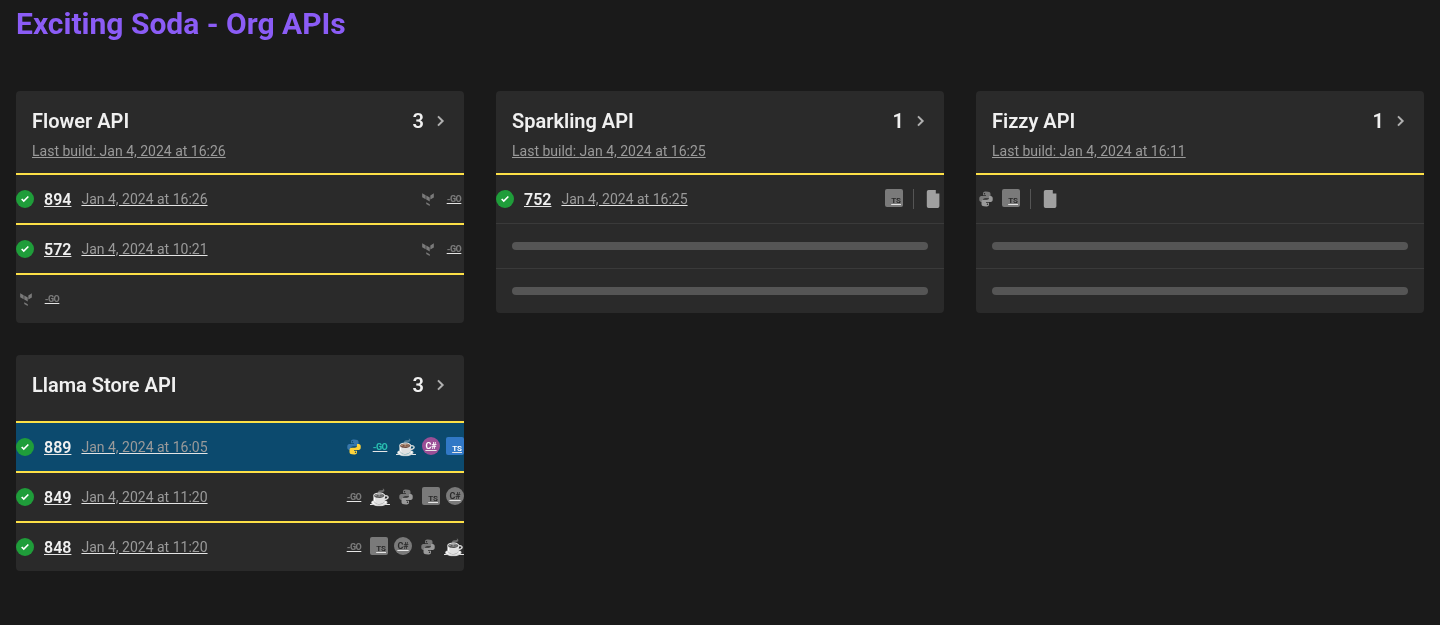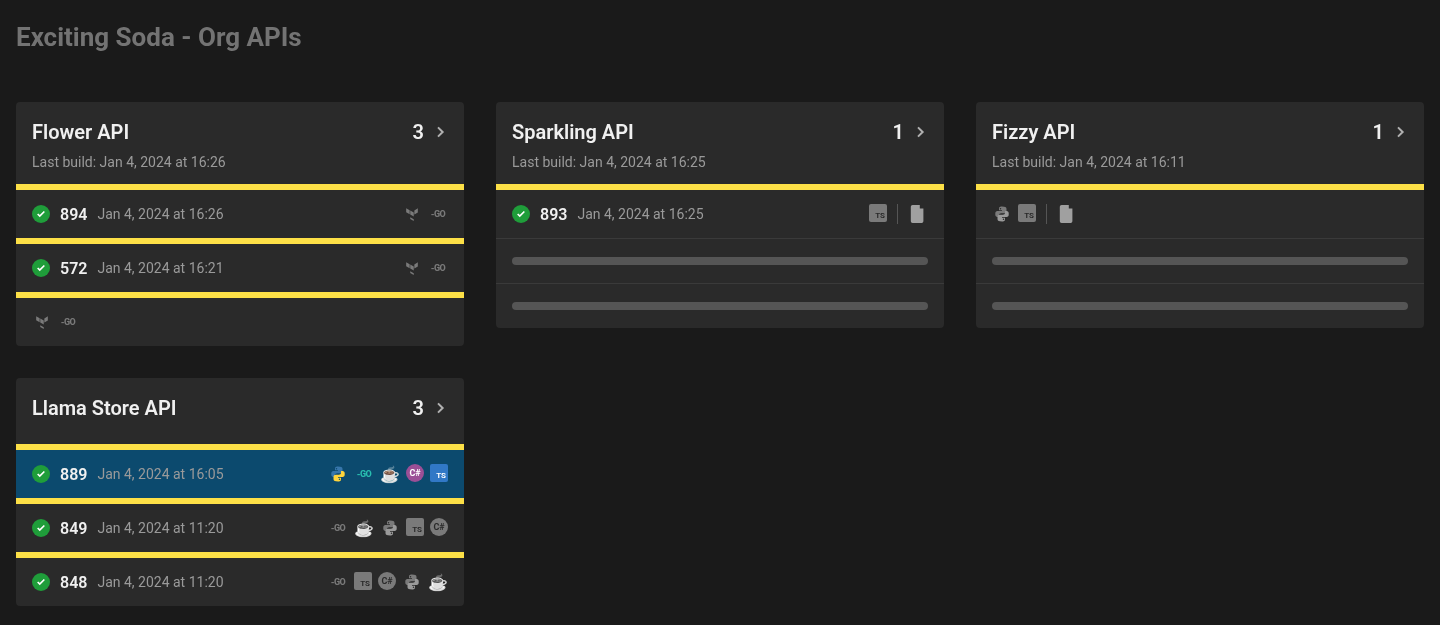--- a/index.html
+++ b/index.html
@@ -6,24 +6,24 @@
 body {
   background: #1a1a1a;
   color: #e5e5e5;
   font-family: -apple-system, BlinkMacSystemFont, 'Segoe UI', Roboto, sans-serif;
   width: 1440px;
   height: 625px;
   overflow: hidden;
   padding: 0 16px;
 }
 .page-title {
-  font-size: 26px;
+  font-size: 30px;
   font-weight: 700;
-  color: #737373;
-  padding: 22px 0 0 0;
+  color: #8b5cf6;
+  padding: 6px 0 0 0;
   margin-bottom: 50px;
 }
 .cards-grid {
   display: grid;
   grid-template-columns: repeat(3, 1fr);
   gap: 32px;
 }
 .card {
   background: #2a2a2a;
   border-radius: 4px;
@@ -57,27 +57,29 @@
 .chevron-icon {
   width: 16px;
   height: 16px;
   display: inline-flex;
   align-items: center;
 }
 .chevron-icon svg { stroke: #b0b0b0; }
 .card-subtitle {
   font-size: 14px;
   color: #9a9a9a;
+  text-decoration: underline;
 }
 .build-row {
   display: flex;
   align-items: center;
   justify-content: space-between;
-  padding: 14px 16px;
-  border-top: 6px solid #fde047;
+  padding: 14px 0;
+  border-top: 2px solid #fde047;
+  text-decoration: underline;
 }
 .build-row.highlighted {
   background: #0c4a6e;
 }
 .build-left {
   display: flex;
   align-items: center;
   gap: 10px;
 }
 .status-icon {
@@ -185,21 +187,21 @@
           </div>
   </div>
         <div class="build-row ">
     <div class="build-left">
       <span class="status-icon">
               <svg width="10" height="10" viewBox="0 0 24 24" fill="none" stroke-width="4">
                 <polyline points="4,12 9,17 20,6"></polyline>
               </svg>
             </span>
       <span class="build-number">572</span>
-      <span class="build-date">Jan 4, 2024 at 16:21</span>
+      <span class="build-date">Jan 4, 2024 at 10:21</span>
     </div>
     <div class="build-right">
             <span class="lang-icon lang-terraform">
               <svg width="14" height="14" viewBox="0 0 24 24" fill="#7a7a7a">
                 <path d="M2 2l6 3.5v7L2 9V2zm7 3.8l6 3.5v7l-6-3.5v-7zm7 0l6-3.5v7l-6 3.5v-7zM9 17.5l6 3.5V24l-6-3.5v-3z"></path>
               </svg>
             </span>
             <span class="lang-icon lang-go">-GO</span>
           </div>
   </div>
@@ -315,21 +317,21 @@
       </div>
       <div class="card-subtitle"><span>Last build: </span><span>Jan 4, 2024 at 16:25</span></div>
     </div>
     <div class="build-row ">
     <div class="build-left">
       <span class="status-icon">
               <svg width="10" height="10" viewBox="0 0 24 24" fill="none" stroke-width="4">
                 <polyline points="4,12 9,17 20,6"></polyline>
               </svg>
             </span>
-      <span class="build-number">893</span>
+      <span class="build-number">752</span>
       <span class="build-date">Jan 4, 2024 at 16:25</span>
     </div>
     <div class="build-right">
             <span class="lang-icon lang-ts">TS</span>
             <span class="divider"></span>
             <span class="lang-icon doc-icon">
               <svg width="16" height="18" viewBox="0 0 16 20">
                 <path d="M2 0h8l4 4v14a2 2 0 01-2 2H2a2 2 0 01-2-2V2a2 2 0 012-2zm8 0v4h4l-4-4z"></path>
               </svg>
             </span>

